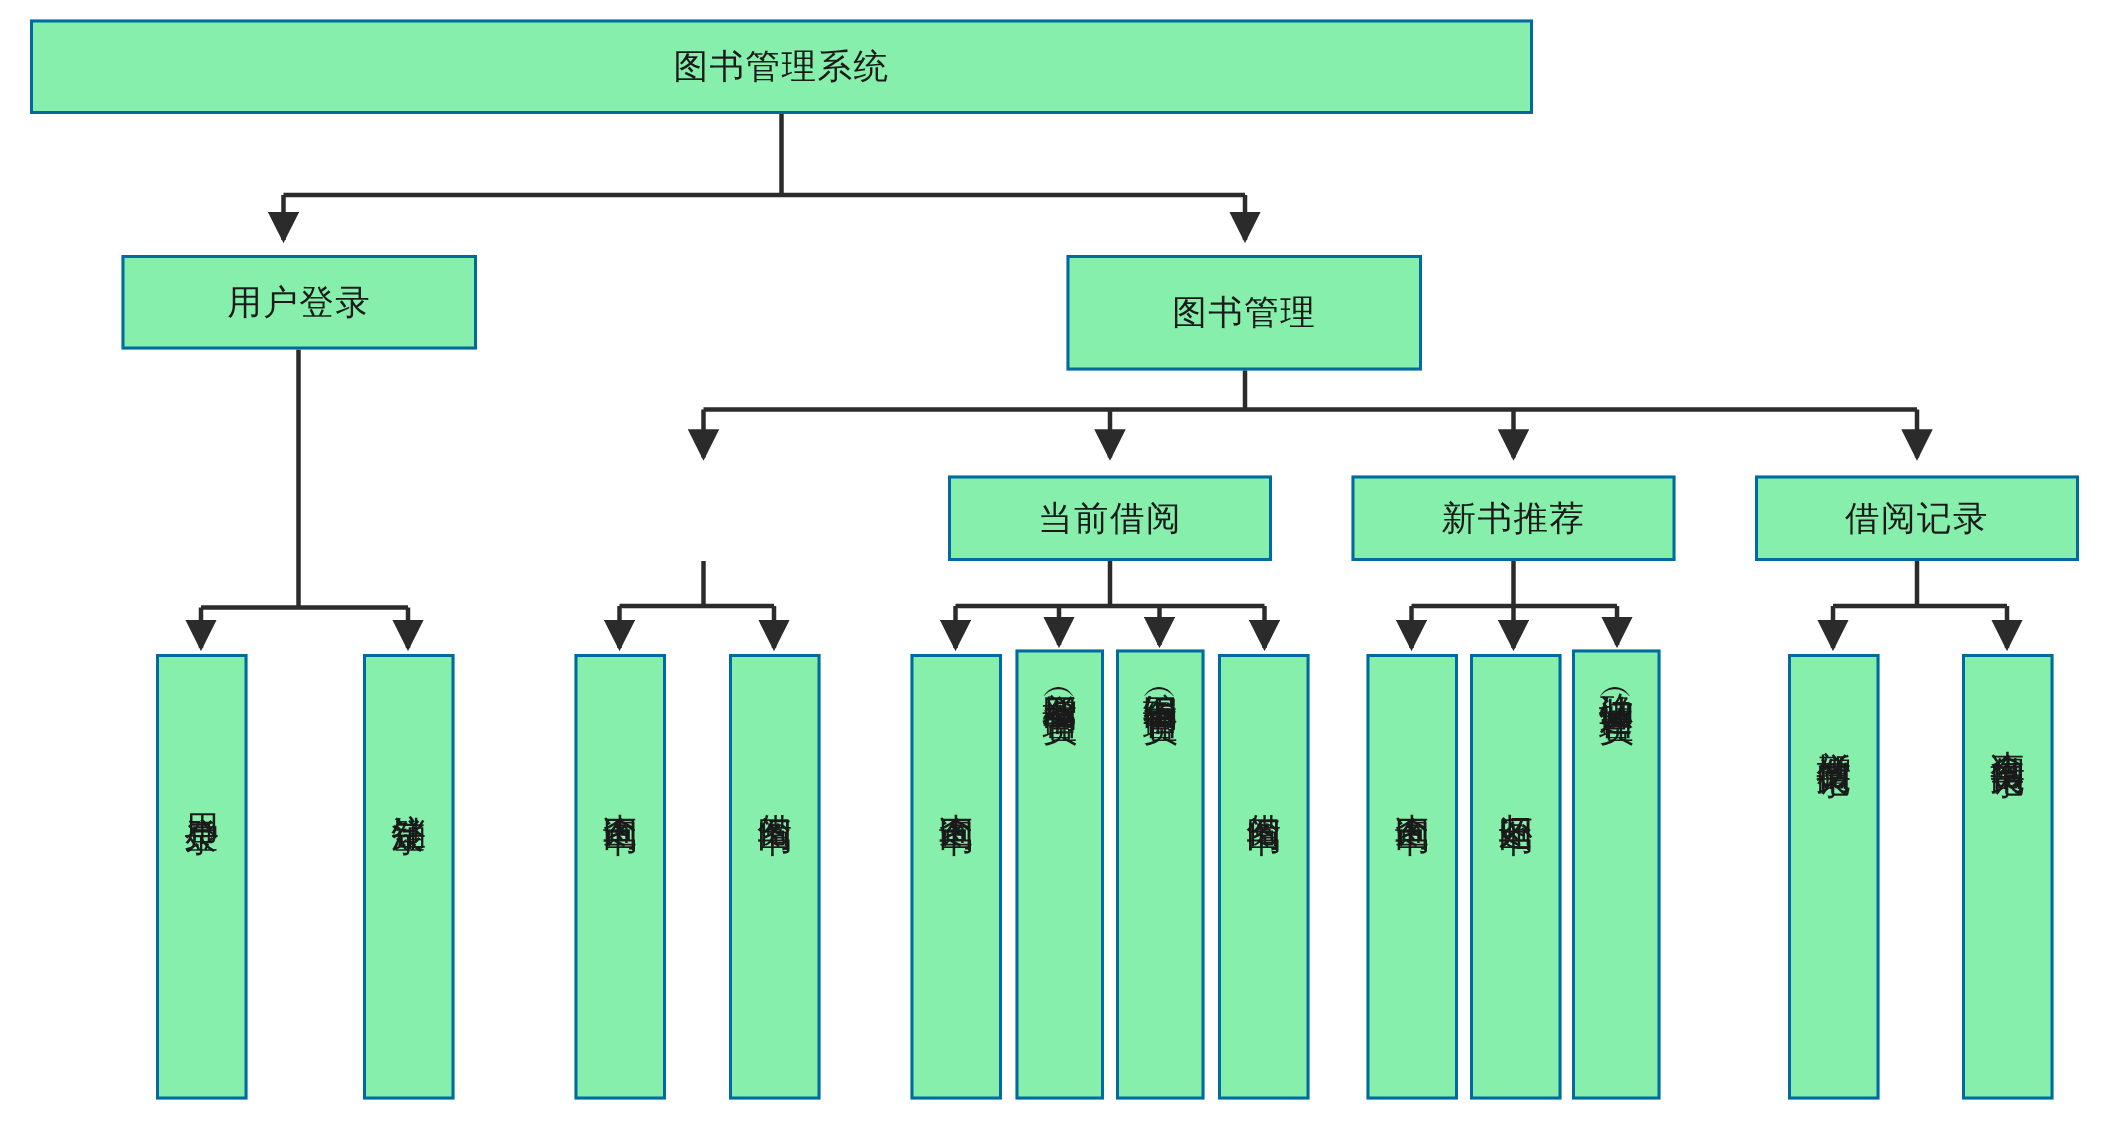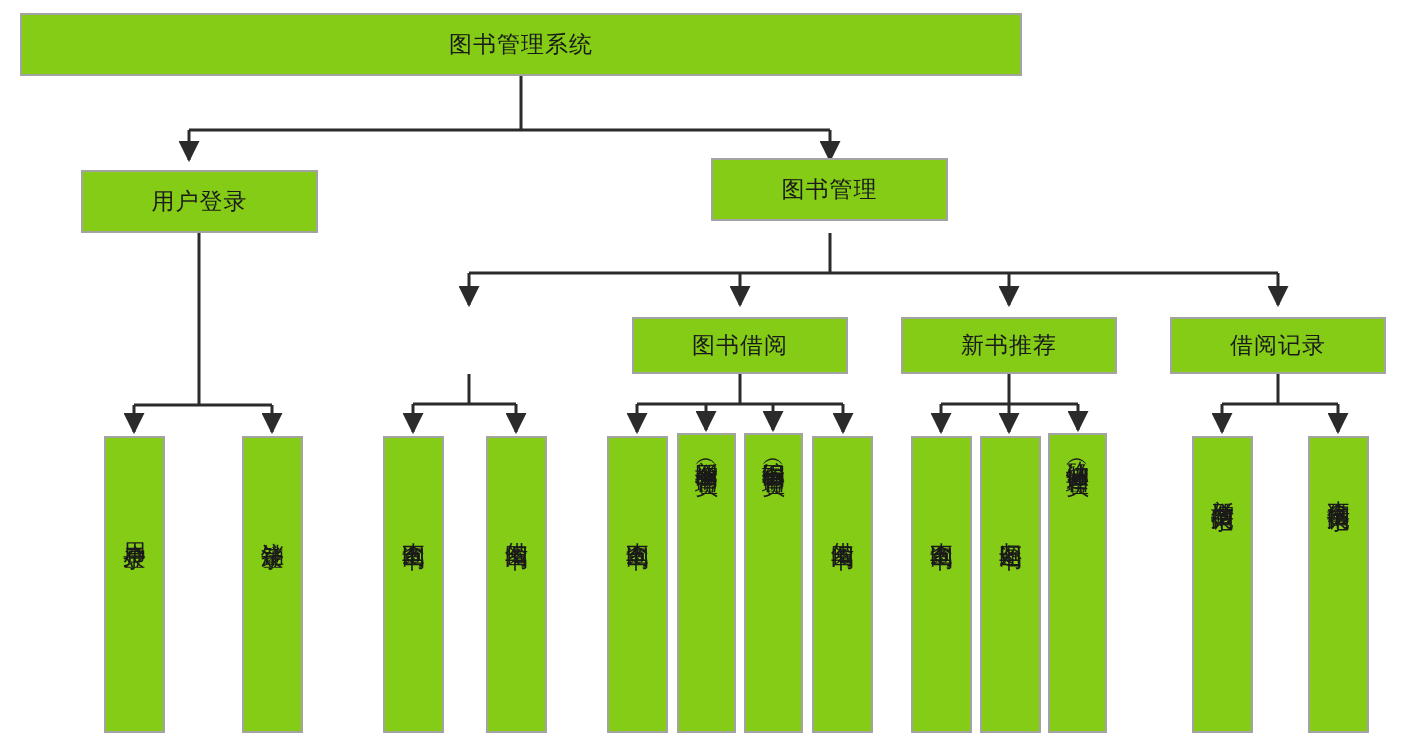--- a/index.html
+++ b/index.html
@@ -17,22 +17,22 @@
   }
   svg#wires {
     position: absolute;
     left: 0; top: 0;
     width: 1405px;
     height: 747px;
   }
   .node {
     position: absolute;
     box-sizing: border-box;
-    background: #84cc16;
-    border: 2px solid #a3a3a3;
+    background: #86efac;
+    border: 2px solid #0369a1;
     display: flex;
     align-items: center;
     justify-content: center;
     z-index: 2;
     font-family: Liberation Serif, serif;
   }
   .node-h .label {
     font-size: 23px;
     color: #1a1a1a;
     letter-spacing: 1px;
@@ -120,26 +120,26 @@
     </g>
   </svg>
 
   <div class="node node-h" style="left:20px; top:13px; width:1002px; height:63px;">
     <span class="label">图书管理系统</span>
   </div>
 
   <div class="node node-h" style="left:81px; top:170px; width:237px; height:63px;">
     <span class="label">用户登录</span>
   </div>
-  <div class="node node-h" style="left:711px; top:158px; width:237px; height:63px;">
+  <div class="node node-h" style="left:711px; top:170px; width:237px; height:77px;">
     <span class="label">图书管理</span>
   </div>
 
   <div class="node node-h" style="left:632px; top:317px; width:216px; height:57px;">
-    <span class="label">图书借阅</span>
+    <span class="label">当前借阅</span>
   </div>
   <div class="node node-h" style="left:901px; top:317px; width:216px; height:57px;">
     <span class="label">新书推荐</span>
   </div>
   <div class="node node-h" style="left:1170px; top:317px; width:216px; height:57px;">
     <span class="label">借阅记录</span>
   </div>
 
   <div class="node node-v mid" style="left:104px; top:436px; width:61px; height:297px; padding-top:86px;">
     <span class="label">用户登录</span>

